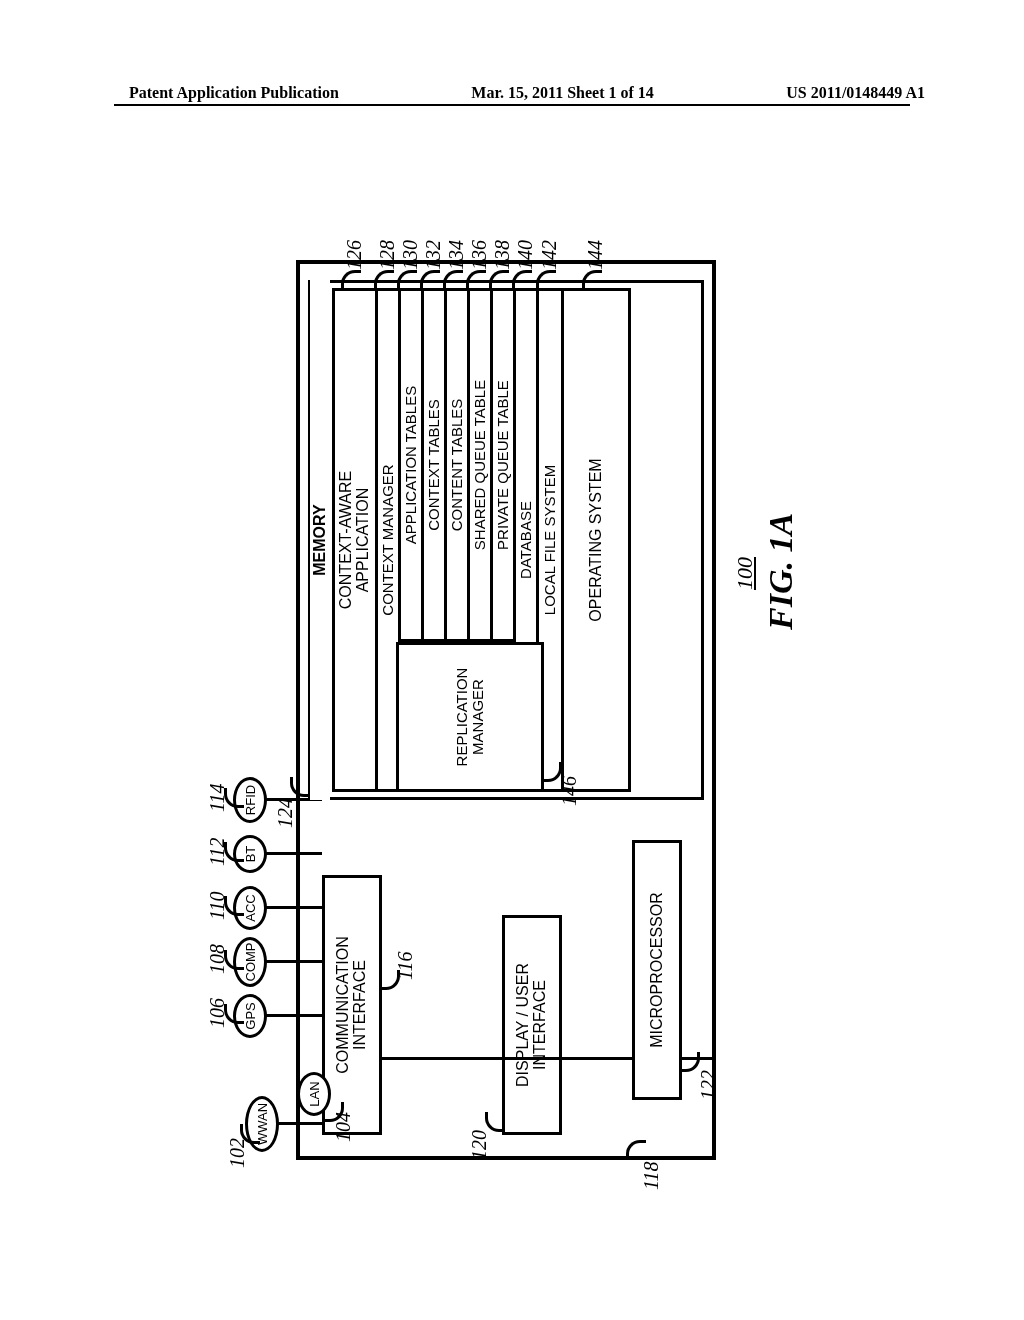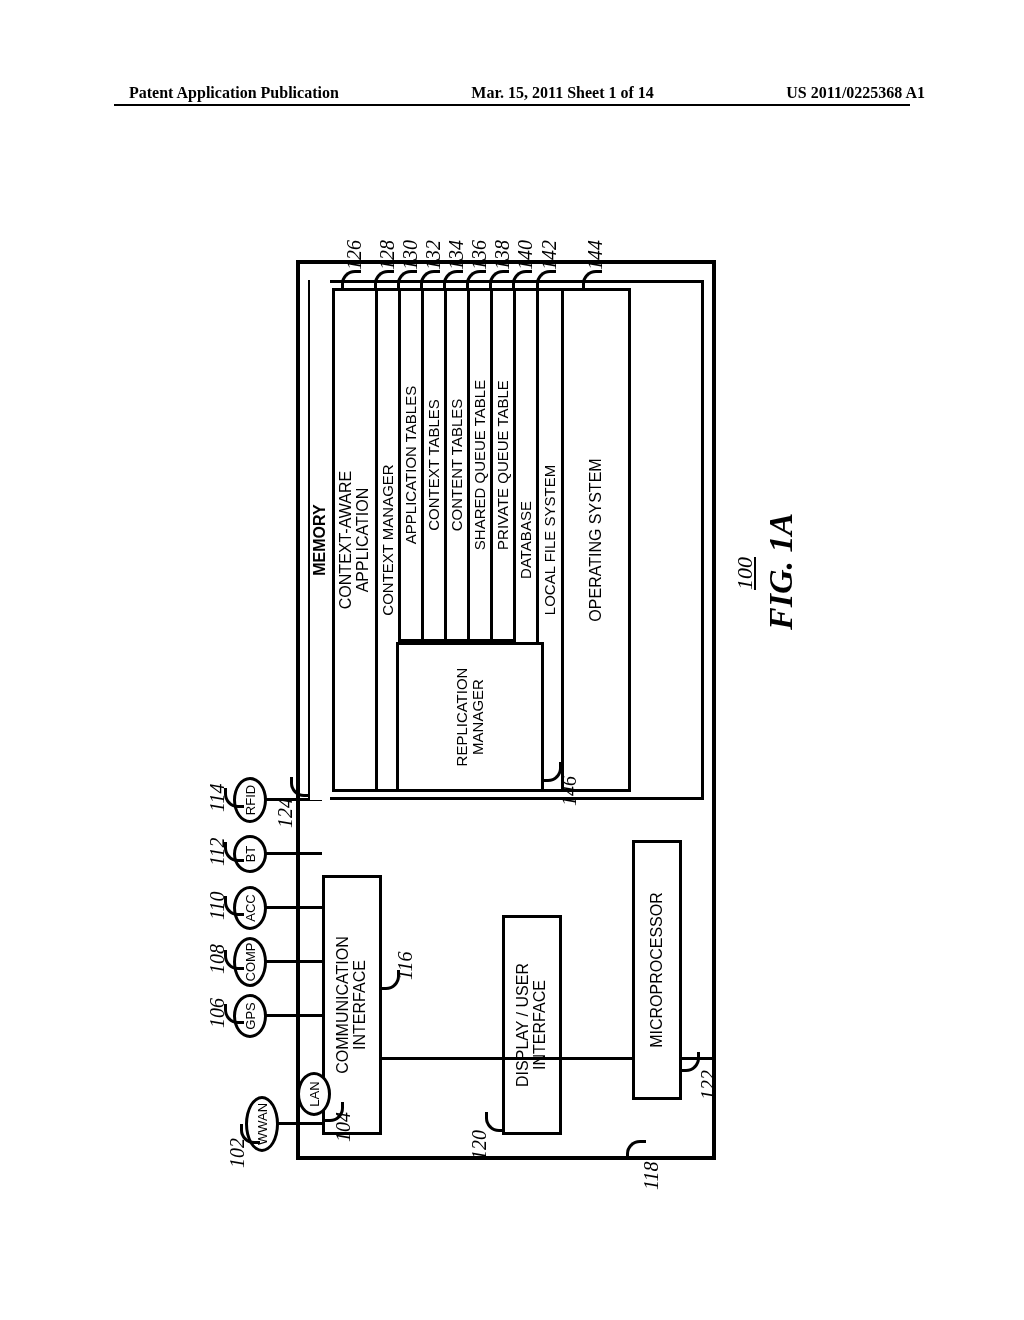--- a/index.html
+++ b/index.html
@@ -132,21 +132,21 @@
     font-size: 22px;
     text-decoration: underline;
   }
 </style>
 </head>
 <body>
 
 <div class="header">
   <div>Patent Application Publication</div>
   <div>Mar. 15, 2011  Sheet 1 of 14</div>
-  <div>US 2011/0225368 A1</div>
+  <div>US 2011/0148449 A1</div>
 </div>
 <div class="header-line"></div>
 
 <div class="stage-wrap">
   <div class="stage">
 
     <div class="box" style="left:30px; top:94px; width:900px; height:420px; border-width:4px;"></div>
     <div class="lead flipx" style="left:30px; top:424px;"></div>
     <div class="ref" style="left:0px; top:438px;">118</div>
 

